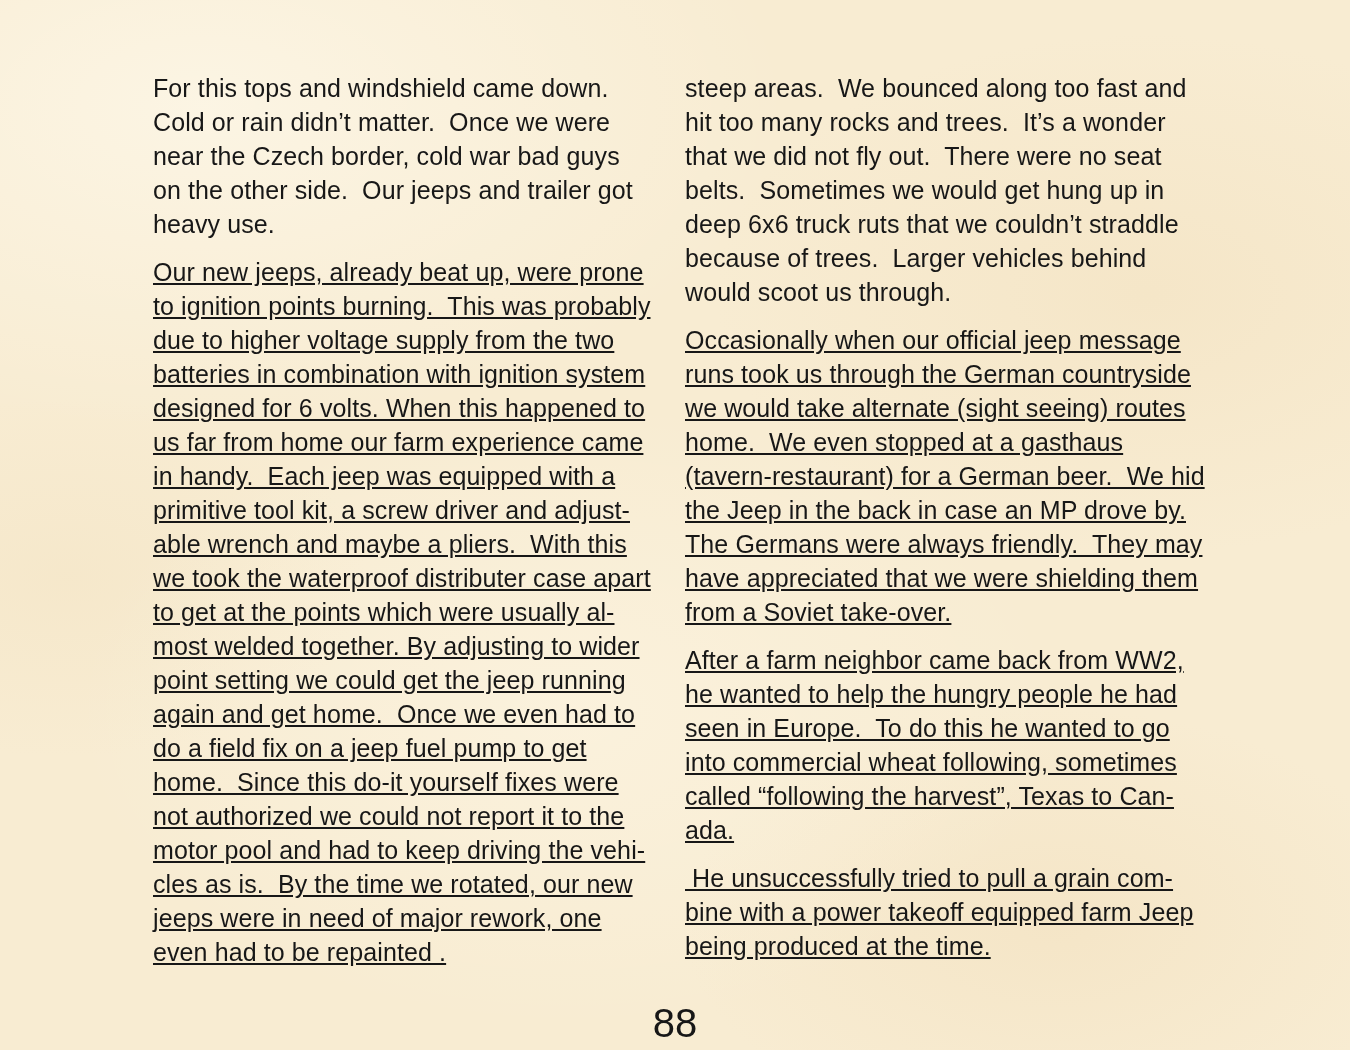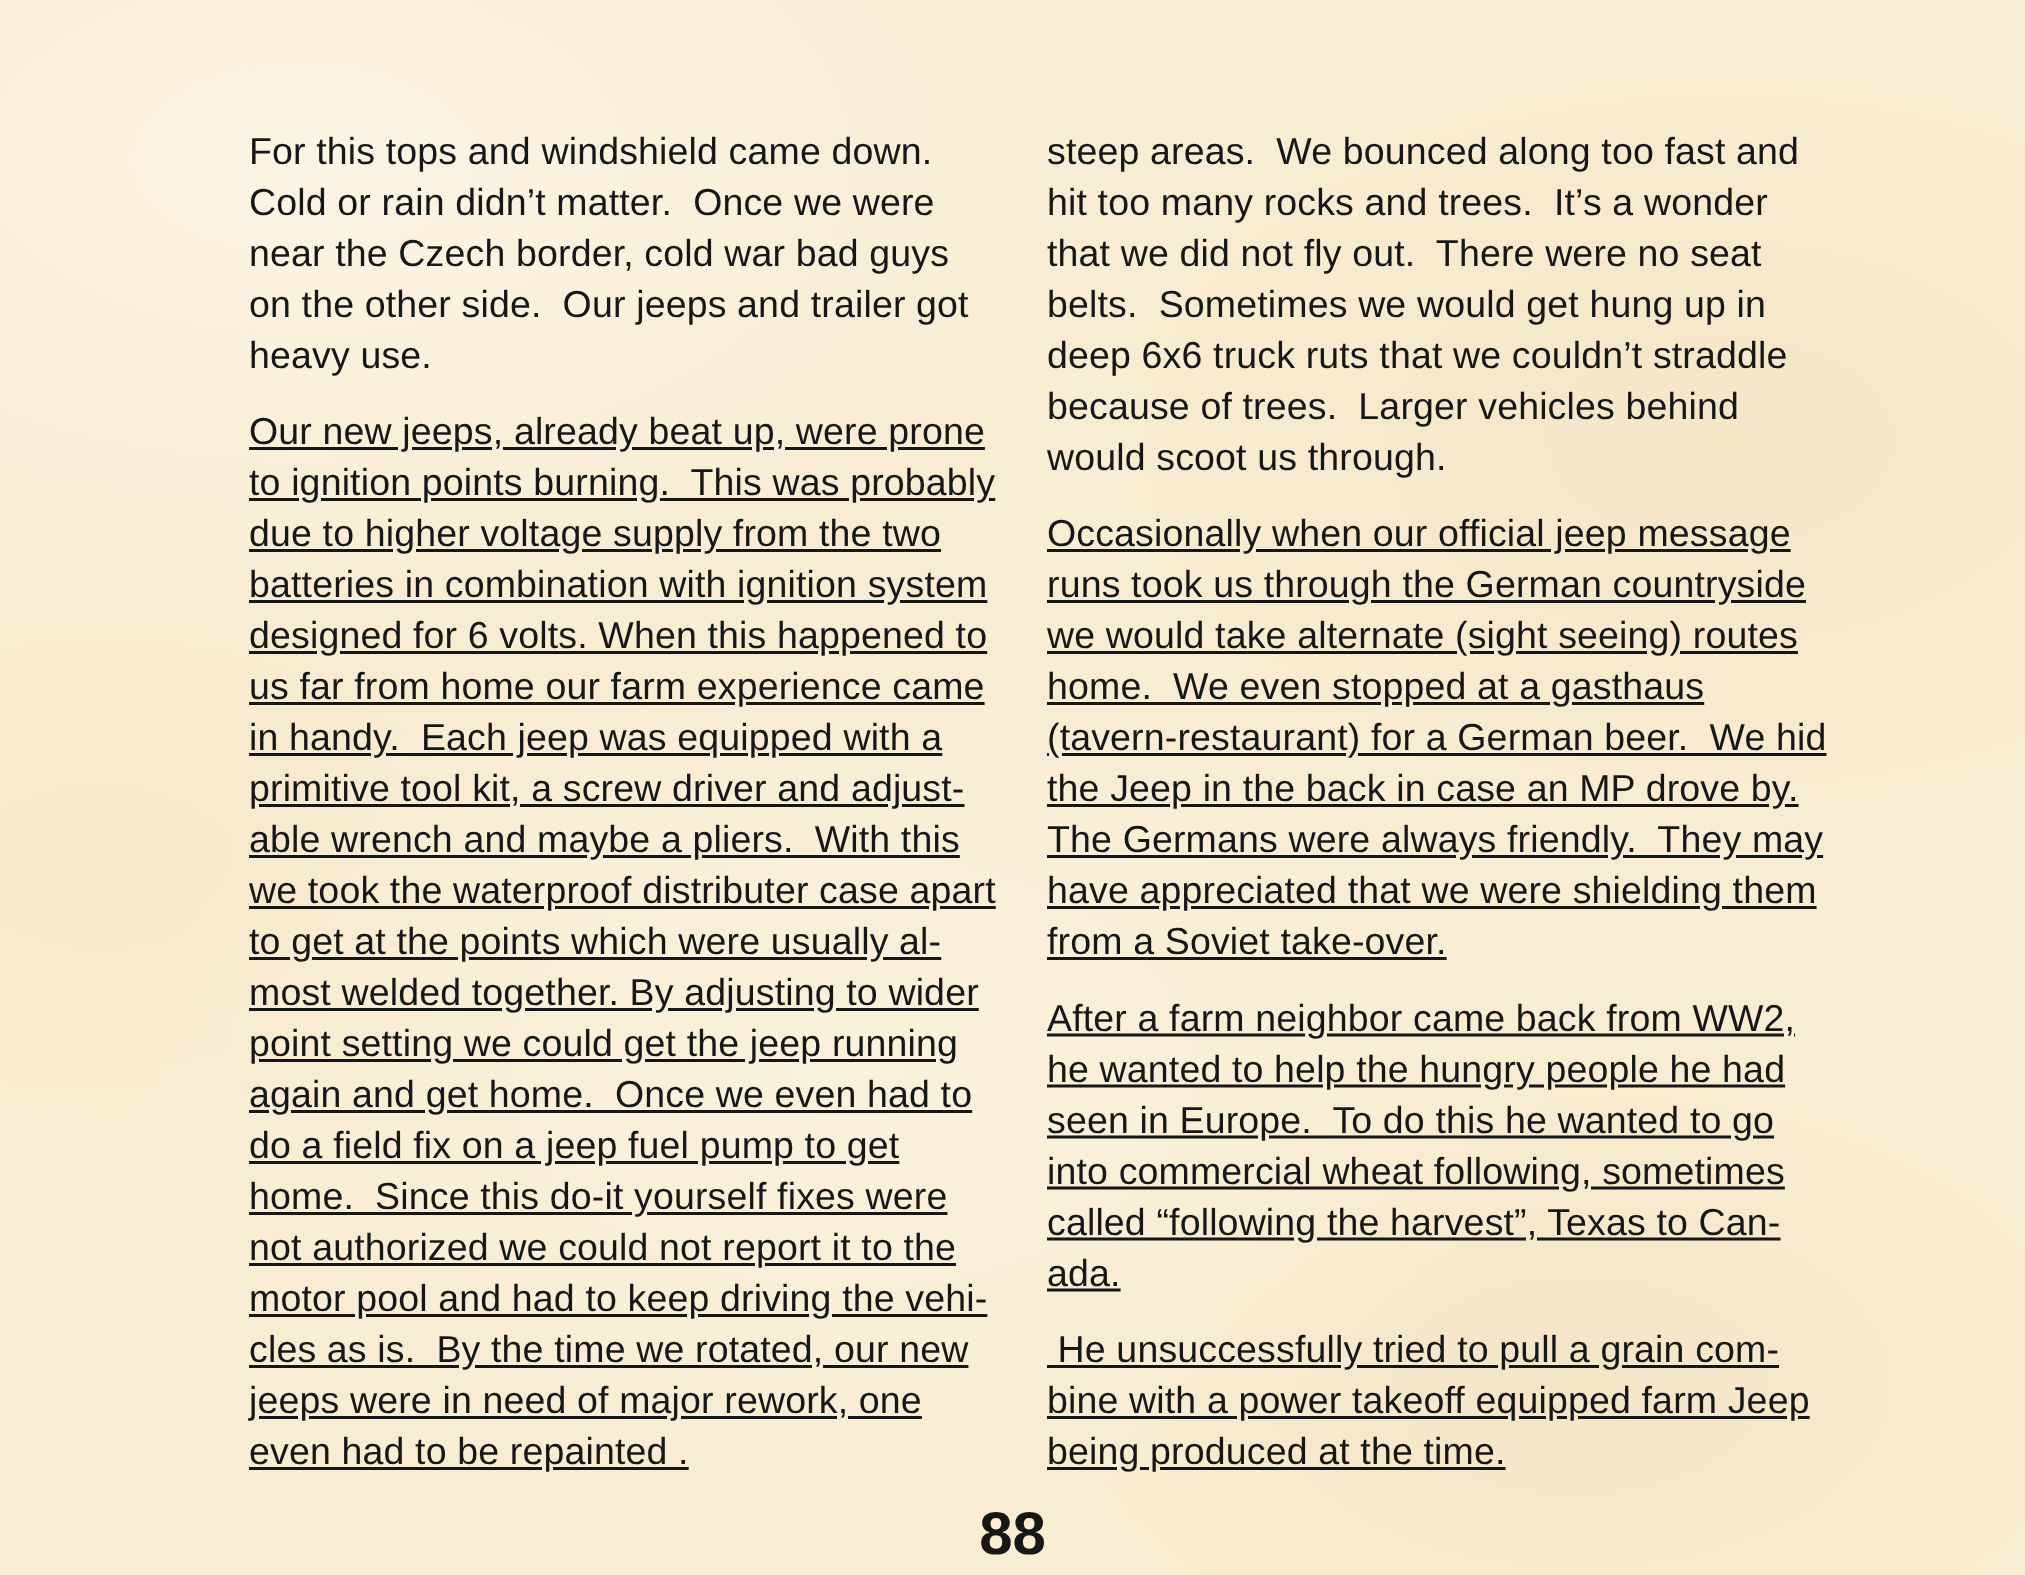--- a/index.html
+++ b/index.html
@@ -24,37 +24,36 @@
       radial-gradient(820px 520px at 42% 68%, rgba(255,250,236,0.40), rgba(255,250,236,0) 60%),
       radial-gradient(620px 360px at 78% 88%, rgba(236,212,170,0.28), rgba(236,212,170,0) 60%),
       radial-gradient(500px 300px at 5% 55%, rgba(240,222,186,0.30), rgba(240,222,186,0) 60%);
   }
   .column {
     position: absolute;
     top: 67px;
   }
   .column.left  { left: 149px; width: 502px; }
   .column.right { left: 681px; width: 528px; }
-  .para { margin: 17px; }
+  .para { margin: 4px; }
   .para + .para { margin-top: 14px; text-decoration: underline; }
   .line {
     white-space: pre;
     font-size: 25px;
     line-height: 34px;
     letter-spacing: 0.1px;
   }
   .page-number {
     position: absolute;
     top: 1003px;
     left: 0;
     width: 100%;
     text-align: center;
     font-size: 40px;
     line-height: 40px;
-    font-weight: bold;
   }
 </style>
 </head>
 <body>
 
 <section class="column left">
     <div class="para">
       <div class="line">For this tops and windshield came down.</div>
       <div class="line">Cold or rain didn’t matter.  Once we were</div>
       <div class="line">near the Czech border, cold war bad guys</div>

